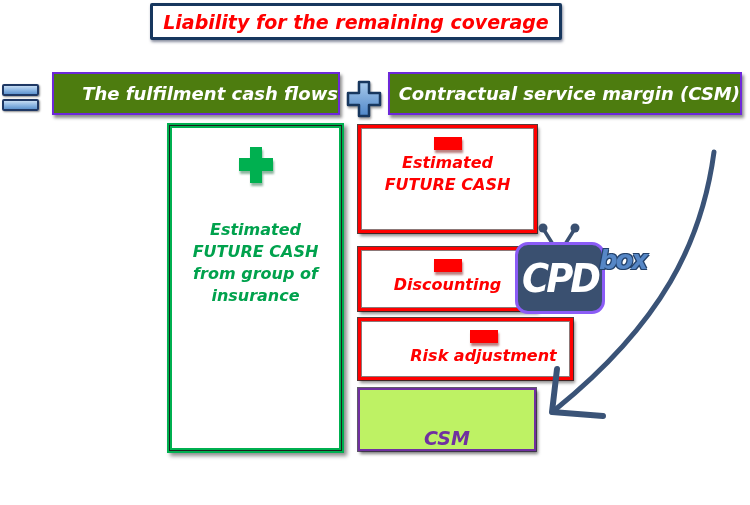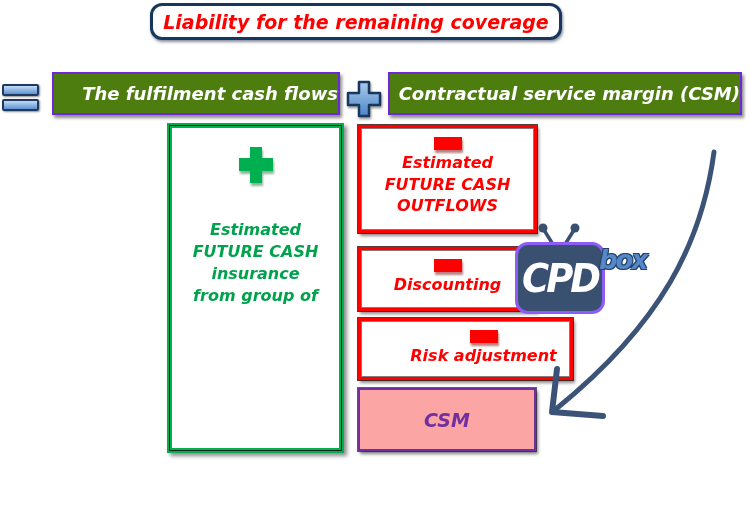--- a/index.html
+++ b/index.html
@@ -3,21 +3,21 @@
 <meta charset="utf-8">
 <style>
   html,body{margin:0;padding:0;background:#ffffff;}
   .page{
     position:relative;width:750px;height:505px;background:#ffffff;overflow:hidden;
     font-family:"DejaVu Sans", sans-serif;font-style:italic;
   }
   
   .title-box{
     position:absolute;left:150px;top:3px;width:406px;height:31px;
-    background:#ffffff;border:3px solid #17375E;border-radius:12px;
+    background:#ffffff;border:3px solid #17375E;border-radius:2px;
     box-shadow:1px 2px 3px rgba(40,50,80,.55);
     display:flex;align-items:center;justify-content:center;z-index:10;
   }
   .title-box span{color:#FF0000;font-size:19px;font-weight:bold;white-space:nowrap;}
   
   .equals{position:absolute;left:2px;top:84px;width:37px;z-index:10;}
   .equals .bar{
     height:8px;border:2px solid #1F3864;border-radius:2px;margin-bottom:3px;
     background:linear-gradient(180deg,#C4DBF2 0%,#8FB8E4 50%,#5E93CE 100%);
     box-shadow:1px 1px 2px rgba(0,0,0,.45);
@@ -51,23 +51,23 @@
   .rb-b{top:247px;height:58px;}
   .rb-c{top:318px;height:56px;padding-left:36px;}
   .minus{
     width:28px;height:13px;background:#FF0000;margin-top:9px;
     box-shadow:1px 3px 2px rgba(120,0,0,.5);
   }
   .red-text{margin-top:2px;text-align:center;color:#FF0000;font-size:16px;font-weight:bold;line-height:1.35;}
   
   .csm-box{
     position:absolute;left:358px;top:388px;width:174px;height:59px;
-    background:#fca5a5;border:2.5px solid #7030A0;outline:1px solid rgba(30,20,45,.7);
+    background:#bef264;border:2.5px solid #7030A0;outline:1px solid rgba(30,20,45,.7);
     box-shadow:2px 3px 3px rgba(0,0,0,.5);
-    display:flex;align-items:center;justify-content:center;z-index:10;
+    display:flex;align-items:flex-end;justify-content:center;z-index:10;
   }
   .csm-box span{color:#7030A0;font-size:19px;font-weight:bold;}
   
   .logo{position:absolute;left:0;top:0;z-index:20;}
   .tv{
     position:absolute;left:515px;top:242px;width:84px;height:66px;
     background:#3A5070;border:3px solid #8b5cf6;border-radius:13px;
     display:flex;align-items:center;justify-content:center;
   }
   .tv span{
@@ -116,31 +116,30 @@
     <span>Contractual service margin (CSM)</span>
   </div>
 
   <div class="green-box">
     <svg class="plus-green" width="38" height="40" viewBox="0 0 38 40">
       <path d="M13 2 H25 V13 H36 V26 H25 V38 H13 V26 H2 V13 H13 Z" fill="#00B050"></path>
     </svg>
     <div class="green-text">
       <div>Estimated</div>
       <div>FUTURE CASH</div>
+      <div>from group of</div>
       <div>insurance</div>
-      <div>from group of</div>
     </div>
   </div>
 
   <div class="red-box rb-a">
     <div class="minus"></div>
     <div class="red-text">
       <div>Estimated</div>
       <div>FUTURE CASH</div>
-      <div>OUTFLOWS</div>
     </div>
   </div>
 
   <div class="red-box rb-b">
     <div class="minus"></div>
     <div class="red-text">
       <div>Discounting</div>
     </div>
   </div>
 

